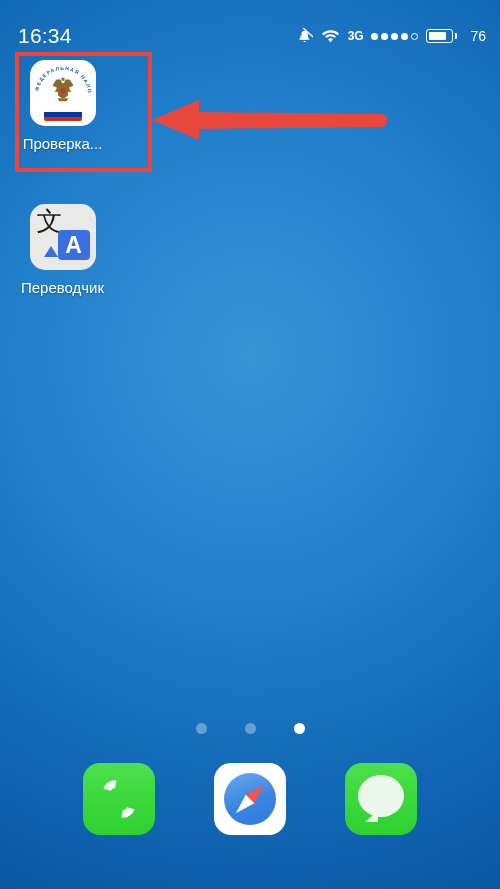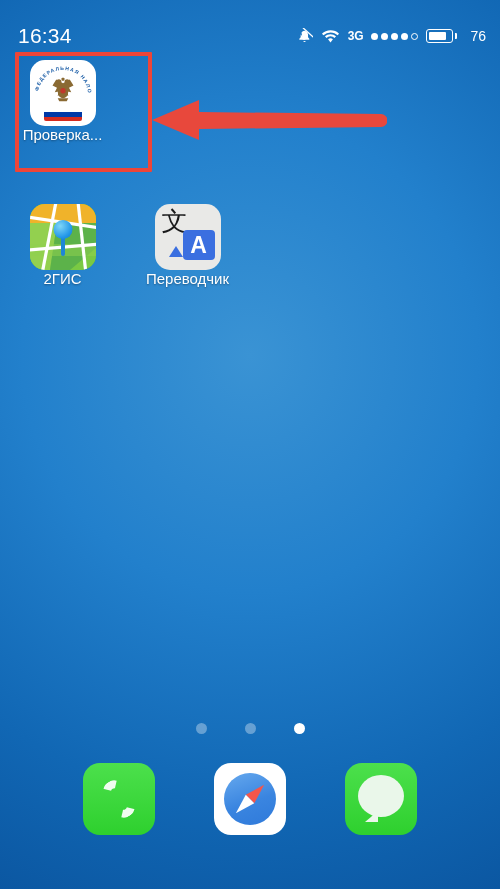--- a/index.html
+++ b/index.html
@@ -49,21 +49,21 @@
     display:grid; grid-template-columns:repeat(4,125px);
   }
   .app {
     display:flex; flex-direction:column; align-items:center;
     padding-top:12px;
   }
   .row2 { position:absolute; top:192px; left:0; right:0;
           display:grid; grid-template-columns:repeat(4,125px); }
   .icon-box { width:66px; height:66px; border-radius:15px; position:relative; overflow:hidden; }
   .app-label {
-    color:#ffffff; font-size:15px;
+    margin-top:9px; color:#ffffff; font-size:15px;
     text-shadow:0 1px 2px rgba(0,0,0,.35); white-space:nowrap;
   }
 
   
   .fns { background:#ffffff; display:flex; align-items:center; justify-content:center; }
   .fns-ring {
     position:absolute; inset:3px; border-radius:12px; background:#fff;
   }
   .fns-txt { position:absolute; inset:0; }
   .fns-eagle {
@@ -255,40 +255,20 @@
           <span style="background:#0039a6"></span>
           <span style="background:#d52b1e"></span>
         </div>
       </div>
       <div class="app-label">Проверка...</div>
     </div>
   </div>
 
   <div class="row2">
 
-    <div class="app">
-      <div class="icon-box gis">
-        <svg viewBox="0 0 66 66" width="66" height="66">
-          <rect width="66" height="66" fill="#7ac943"></rect>
-          <path d="M0 0 H66 V19 H0 Z" fill="#f0b32a"></path>
-          <path d="M0 19 H27 L20 66 H0 Z" fill="#93d04f"></path>
-          <path d="M27 19 H66 V44 L40 66 H20 Z" fill="#5cb24a"></path>
-          <path d="M0 40 H66 V52 H0 Z" fill="#8fd04e" opacity=".55"></path>
-          <g stroke="#ffffff" stroke-width="3.2" fill="none">
-            <path d="M-2 13 L70 24"></path>
-            <path d="M26 -2 L12 70"></path>
-            <path d="M-2 46 L70 40"></path>
-            <path d="M48 -2 L56 70"></path>
-          </g>
-        </svg>
-        <span class="pin-stem"></span>
-        <span class="pin"></span>
-      </div>
-      <div class="app-label">2ГИС</div>
-    </div>
 
     <div class="app">
       <div class="icon-box tr">
         <span class="tr-glyph">文</span>
         <span class="tr-arrow"></span>
         <span class="tr-sq">A</span>
       </div>
       <div class="app-label">Переводчик</div>
     </div>
 

